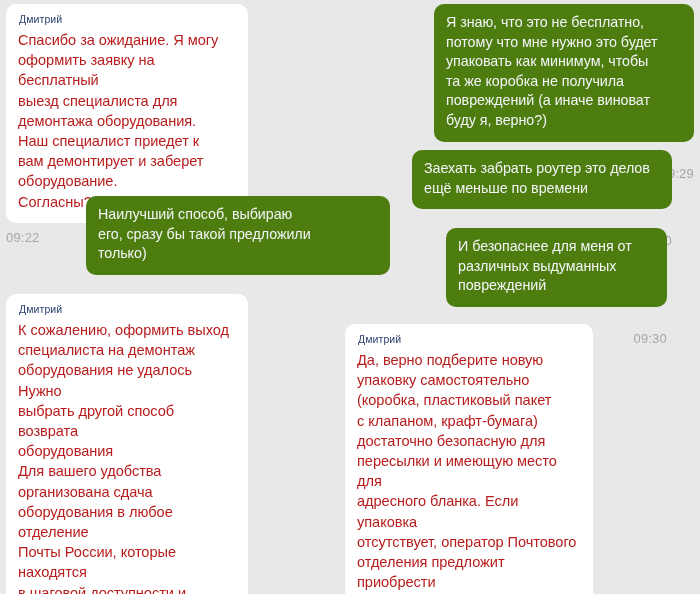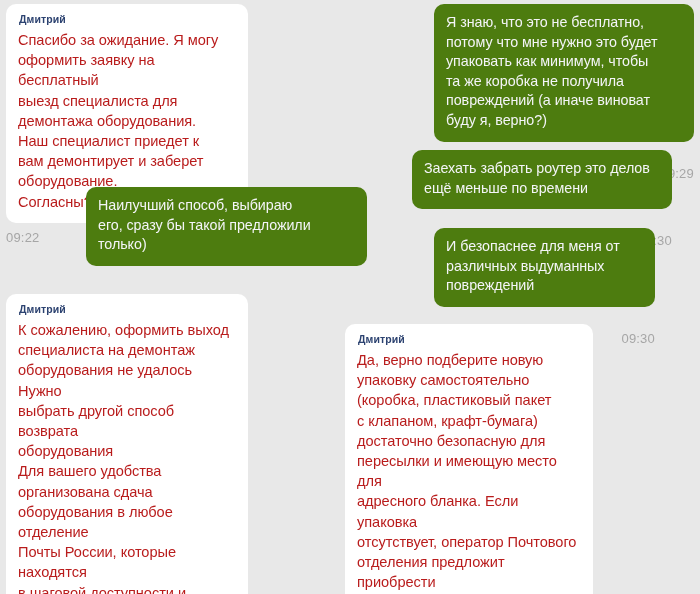--- a/index.html
+++ b/index.html
@@ -31,21 +31,21 @@
   .bubble.in {
     background: #ffffff;
     color: #1b1b1b;
   }
   .bubble.out {
     background: #4d7c0f;
     color: #ffffff;
   }
   .sender {
     font-size: 10.5px;
-    font-weight: bold;
+    font-weight: normal;
     color: #2c4270;
     margin: 0 0 5px 1px;
     letter-spacing: 0.1px;
   }
   .text {
     font-size: 14.6px;
     line-height: 20.2px;
     white-space: pre-line;
     margin: 0;
     letter-spacing: -0.05px;
@@ -94,29 +94,29 @@
   </div>
 
   <div class="msg" style="left:412px; top:150px; width:260px;">
     <div class="bubble out">
       <div class="text">Заехать забрать роутер это делов
 ещё меньше по времени</div>
     </div>
     <div class="time right">09:30</div>
   </div>
 
-  <div class="msg" style="left:86px; top:187px; width:281px;">
+  <div class="msg" style="left:86px; top:196px; width:304px;">
     <div class="bubble out">
       <div class="text">Наилучший способ, выбираю
 его, сразу бы такой предложили
 только)</div>
     </div>
   </div>
 
-  <div class="msg" style="left:434px; top:228px; width:221px;">
+  <div class="msg" style="left:446px; top:228px; width:221px;">
     <div class="bubble out">
       <div class="text">И безопаснее для меня от
 различных выдуманных
 повреждений</div>
     </div>
     <div class="time right">09:30</div>
   </div>
 
   <div class="msg" style="left:6px; top:294px; width:242px;">
     <div class="bubble in">

